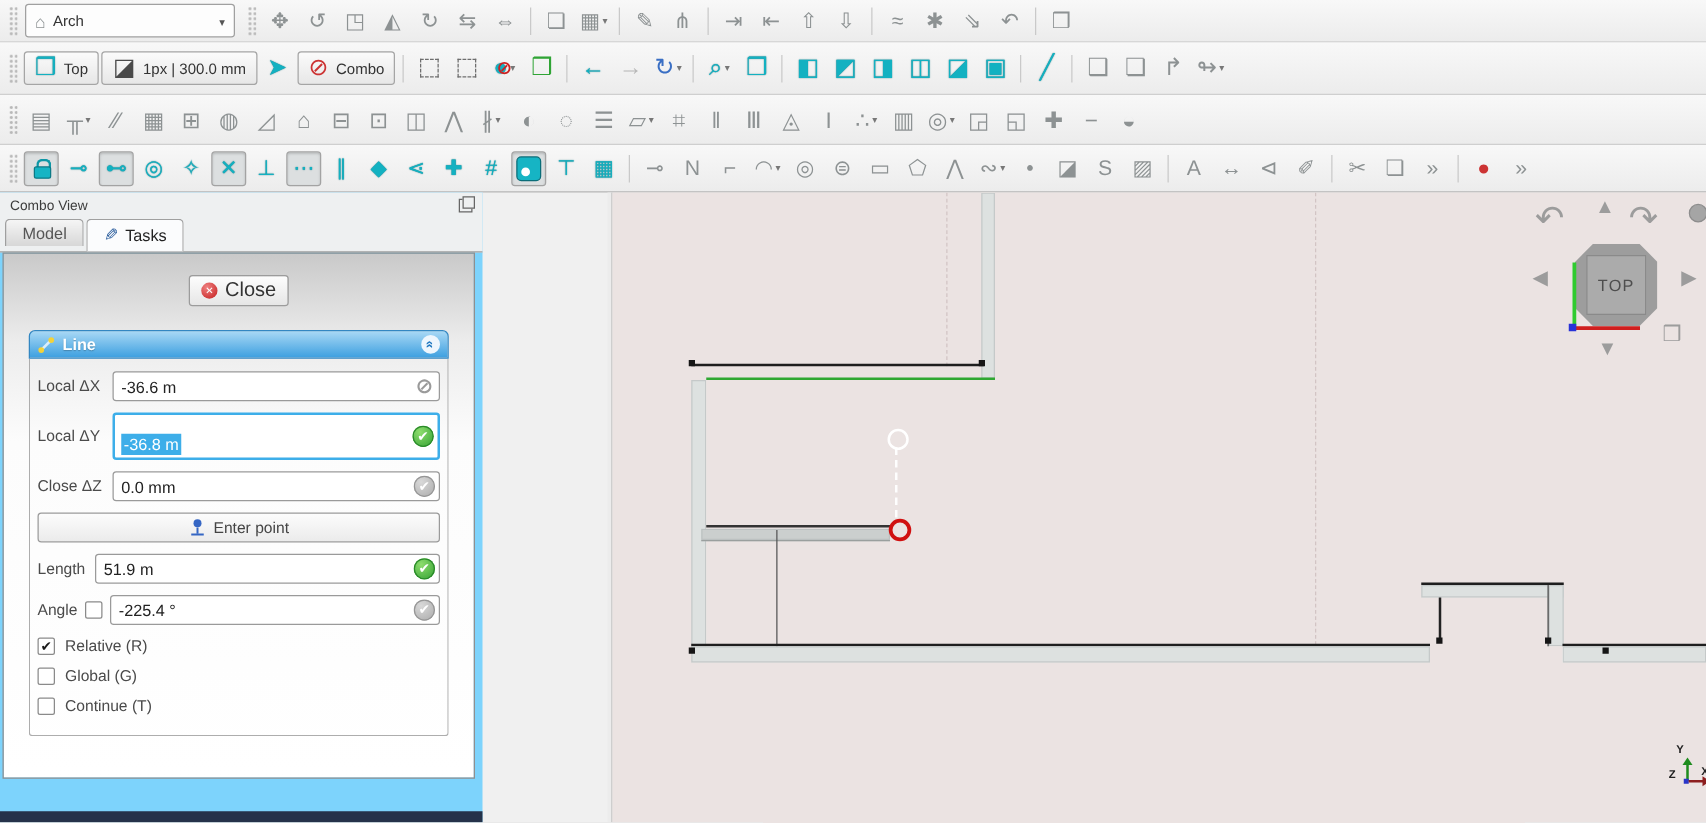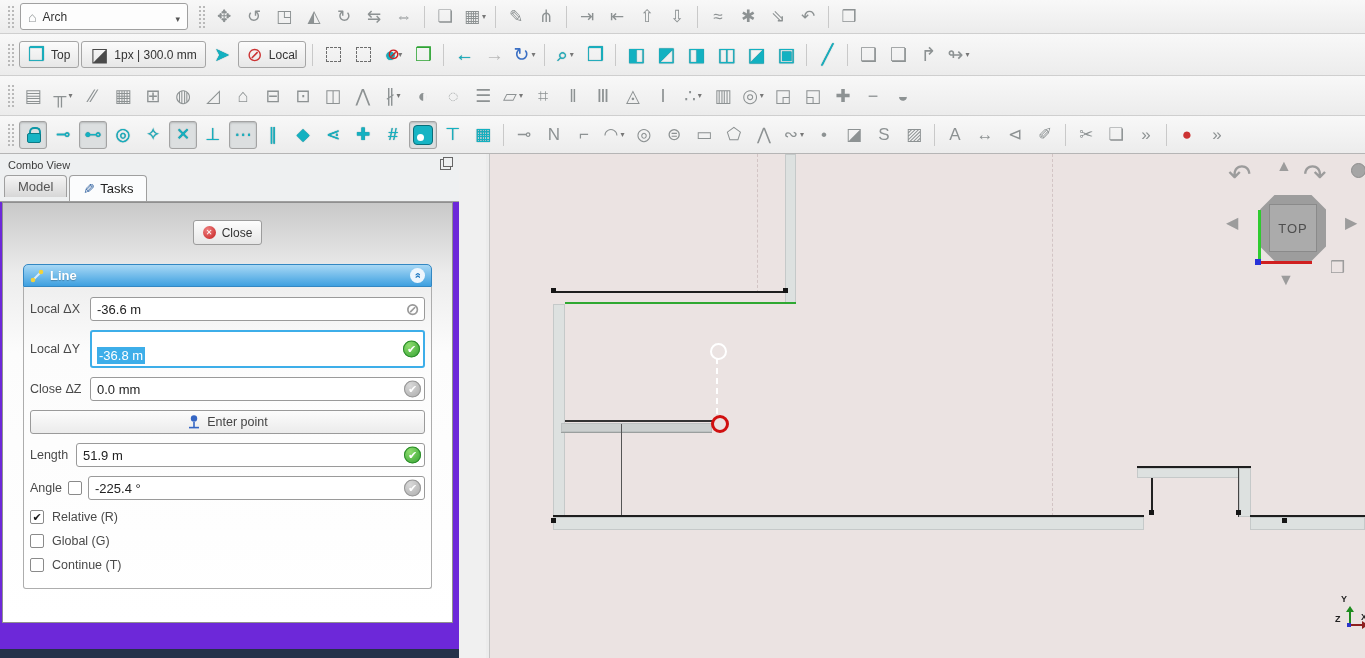--- a/index.html
+++ b/index.html
@@ -34,34 +34,34 @@
   .ic-lock::after{content:"";position:absolute;bottom:0;left:0;width:12px;height:8px;background:#16b4c4;border:1px solid #0c7a86;border-radius:2px}
   .ic-wp{position:relative;width:18px;height:18px;background:#16b4c4;border:1.5px solid #0b6d78;border-radius:4px}
   .ic-wp::after{content:"";position:absolute;left:3px;bottom:3px;width:7px;height:7px;border-radius:50%;background:#fff}
   .ic-dash{width:13px;height:13px;border:1.5px dashed #6e6e6e}
   .wbsel{width:152px;height:25px;border:1px solid #a0a0a0;border-radius:3px;background:#fdfdfd;display:flex;align-items:center;padding:0 7px;gap:6px;margin:0 6px 0 2px;flex:none}
   .wbsel .g{font-size:14px}
   .wb-label{font-size:12px;color:#333;flex:1}
   .wb-arrow::after{content:"▾";font-size:9px;color:#555}
 
   
-  .panel{position:absolute;left:0;top:154px;width:459px;height:504px;background:#6d28d9}
+  .panel{position:absolute;left:0;top:154px;width:386px;height:504px;background:#7dd3fc}
   .panel-top{position:absolute;top:0;left:0;right:0;height:48px;background:#eef0f1}
   .cv-titlebar{height:21px;display:flex;align-items:center;padding:0 8px}
   .cv-title{font-size:11px;color:#3c3c3c}
   .cv-float{margin-left:auto;position:relative;width:9px;height:9px;border:1px solid #666;background:#eef0f1}
   .cv-float::after{content:"";position:absolute;left:2px;top:-3px;width:8px;height:8px;border:1px solid #666;background:#eef0f1}
   .tabbar{height:26px;padding-left:4px;border-bottom:1px solid #9f9f9f;display:flex;}
   .tab{display:inline-flex;align-items:center;gap:5px;height:21px;padding:0 13px;border:1px solid #9f9f9f;border-bottom:none;border-radius:4px 4px 0 0;font-size:13px;color:#555;background:linear-gradient(#f5f5f5,#d7d7d7);margin-right:2px;position:relative}
   .tab.active{background:#fbfcfd;height:25px;color:#222;z-index:2;margin-bottom:-1px}
   .pen-ic::before{content:"✎";color:#2d5f9e;display:inline-block;transform:scaleX(-1);font-size:14px}
   .taskarea{position:absolute;left:2px;right:6px;top:48px;height:421px;border:1px solid #8f8f8f;background:linear-gradient(180deg,#c9c9c9 0,#ececec 70px,#fcfcfc 150px,#ffffff 100%);box-sizing:border-box}
   .statusbar{position:absolute;left:0;right:0;bottom:0;height:9px;background:#25324a}
 
-  .closebtn{margin:17px auto 0;display:flex;align-items:center;gap:6px;height:23px;padding:0 9px;border:1px solid #9c9c9c;border-radius:3px;background:linear-gradient(#fdfdfd,#e6e6e6);font-size:12px;color:#333;width:fit-content;cursor:default}
+  .closebtn{margin:17px auto 0;display:flex;align-items:center;gap:6px;height:23px;padding:0 9px;border:1px solid #9c9c9c;border-radius:3px;background:linear-gradient(#fdfdfd,#e6e6e6);font-size:16px;color:#333;width:fit-content;cursor:default}
   .close-ic{width:13px;height:13px;border-radius:50%;background:radial-gradient(circle at 35% 30%,#ef8080,#c41d1d);display:flex;align-items:center;justify-content:center}
   .close-ic::after{content:"✕";color:#fff;font-size:8px;font-weight:bold}
 
   .lframe{margin:19px 20px 0}
   .lf-header{height:23px;border-radius:5px 5px 0 0;background:linear-gradient(#a8d8f5,#3ea0e0);border:1px solid #3387c2;display:flex;align-items:center;padding:0 6px;gap:6px;box-sizing:border-box}
   .lf-title{color:#fff;font-weight:bold;font-size:13px;text-shadow:0 1px 1px rgba(0,0,0,.25)}
   .lf-chev{margin-left:auto;width:15px;height:15px;border-radius:50%;background:#eef6fd;color:#1f77c0;display:flex;align-items:center;justify-content:center}
   .lf-chev::after{content:"»";display:inline-block;transform:rotate(-90deg);font-size:11px;font-weight:bold;line-height:1}
   .lf-body{border:1px solid #adadad;border-top:none;border-radius:0 0 3px 3px;padding:10px 6px 16px;display:flex;flex-direction:column;gap:9px}
 
@@ -191,21 +191,21 @@
         </div>
         <div class="tbtn lblbtn">
           <div class="g c-dark">◪</div>
           <div class="tlabel">1px | 300.0 mm</div>
         </div>
         <div class="tbtn">
           <div class="g c-teal">➤</div>
         </div>
         <div class="tbtn lblbtn">
           <div class="g c-red">⊘</div>
-          <div class="tlabel">Local</div>
+          <div class="tlabel">Combo</div>
         </div>
         <div class="tsep"></div>
         <div class="tbtn">
           <div class="ic-dash"></div>
         </div>
         <div class="tbtn">
           <div class="ic-dash"></div>
         </div>
         <div class="tbtn">
           <div class="g c-teal">●</div>

